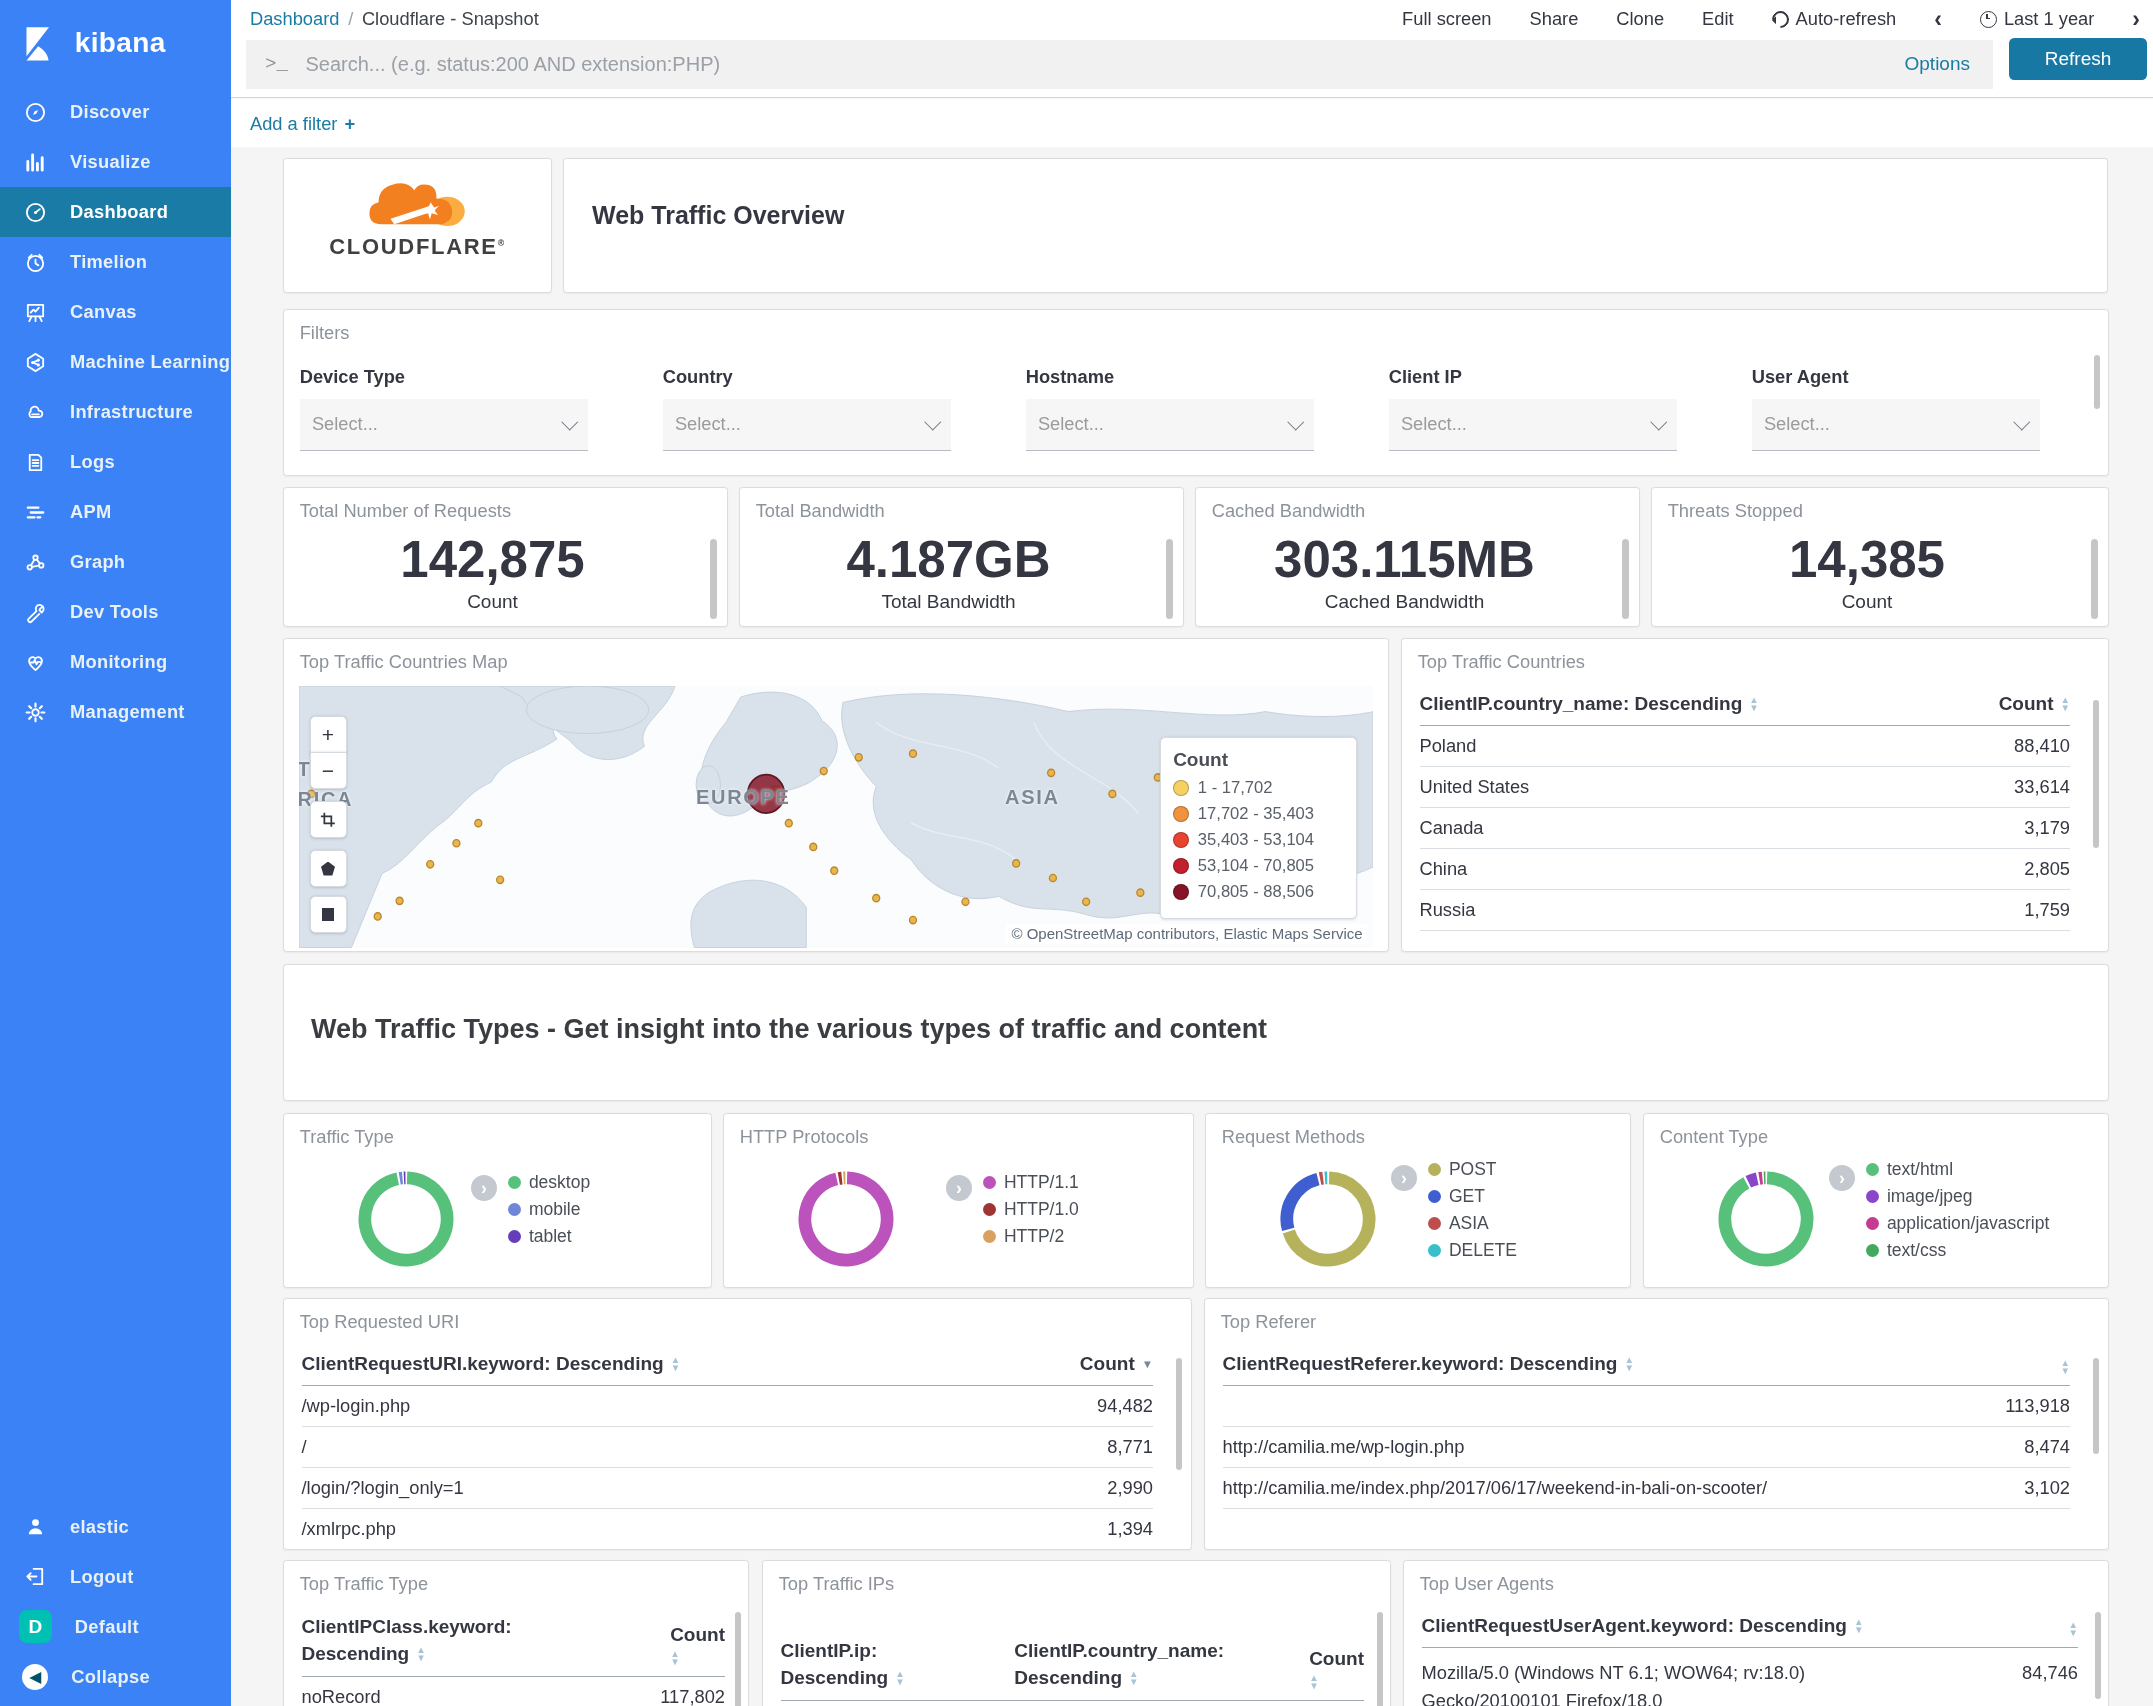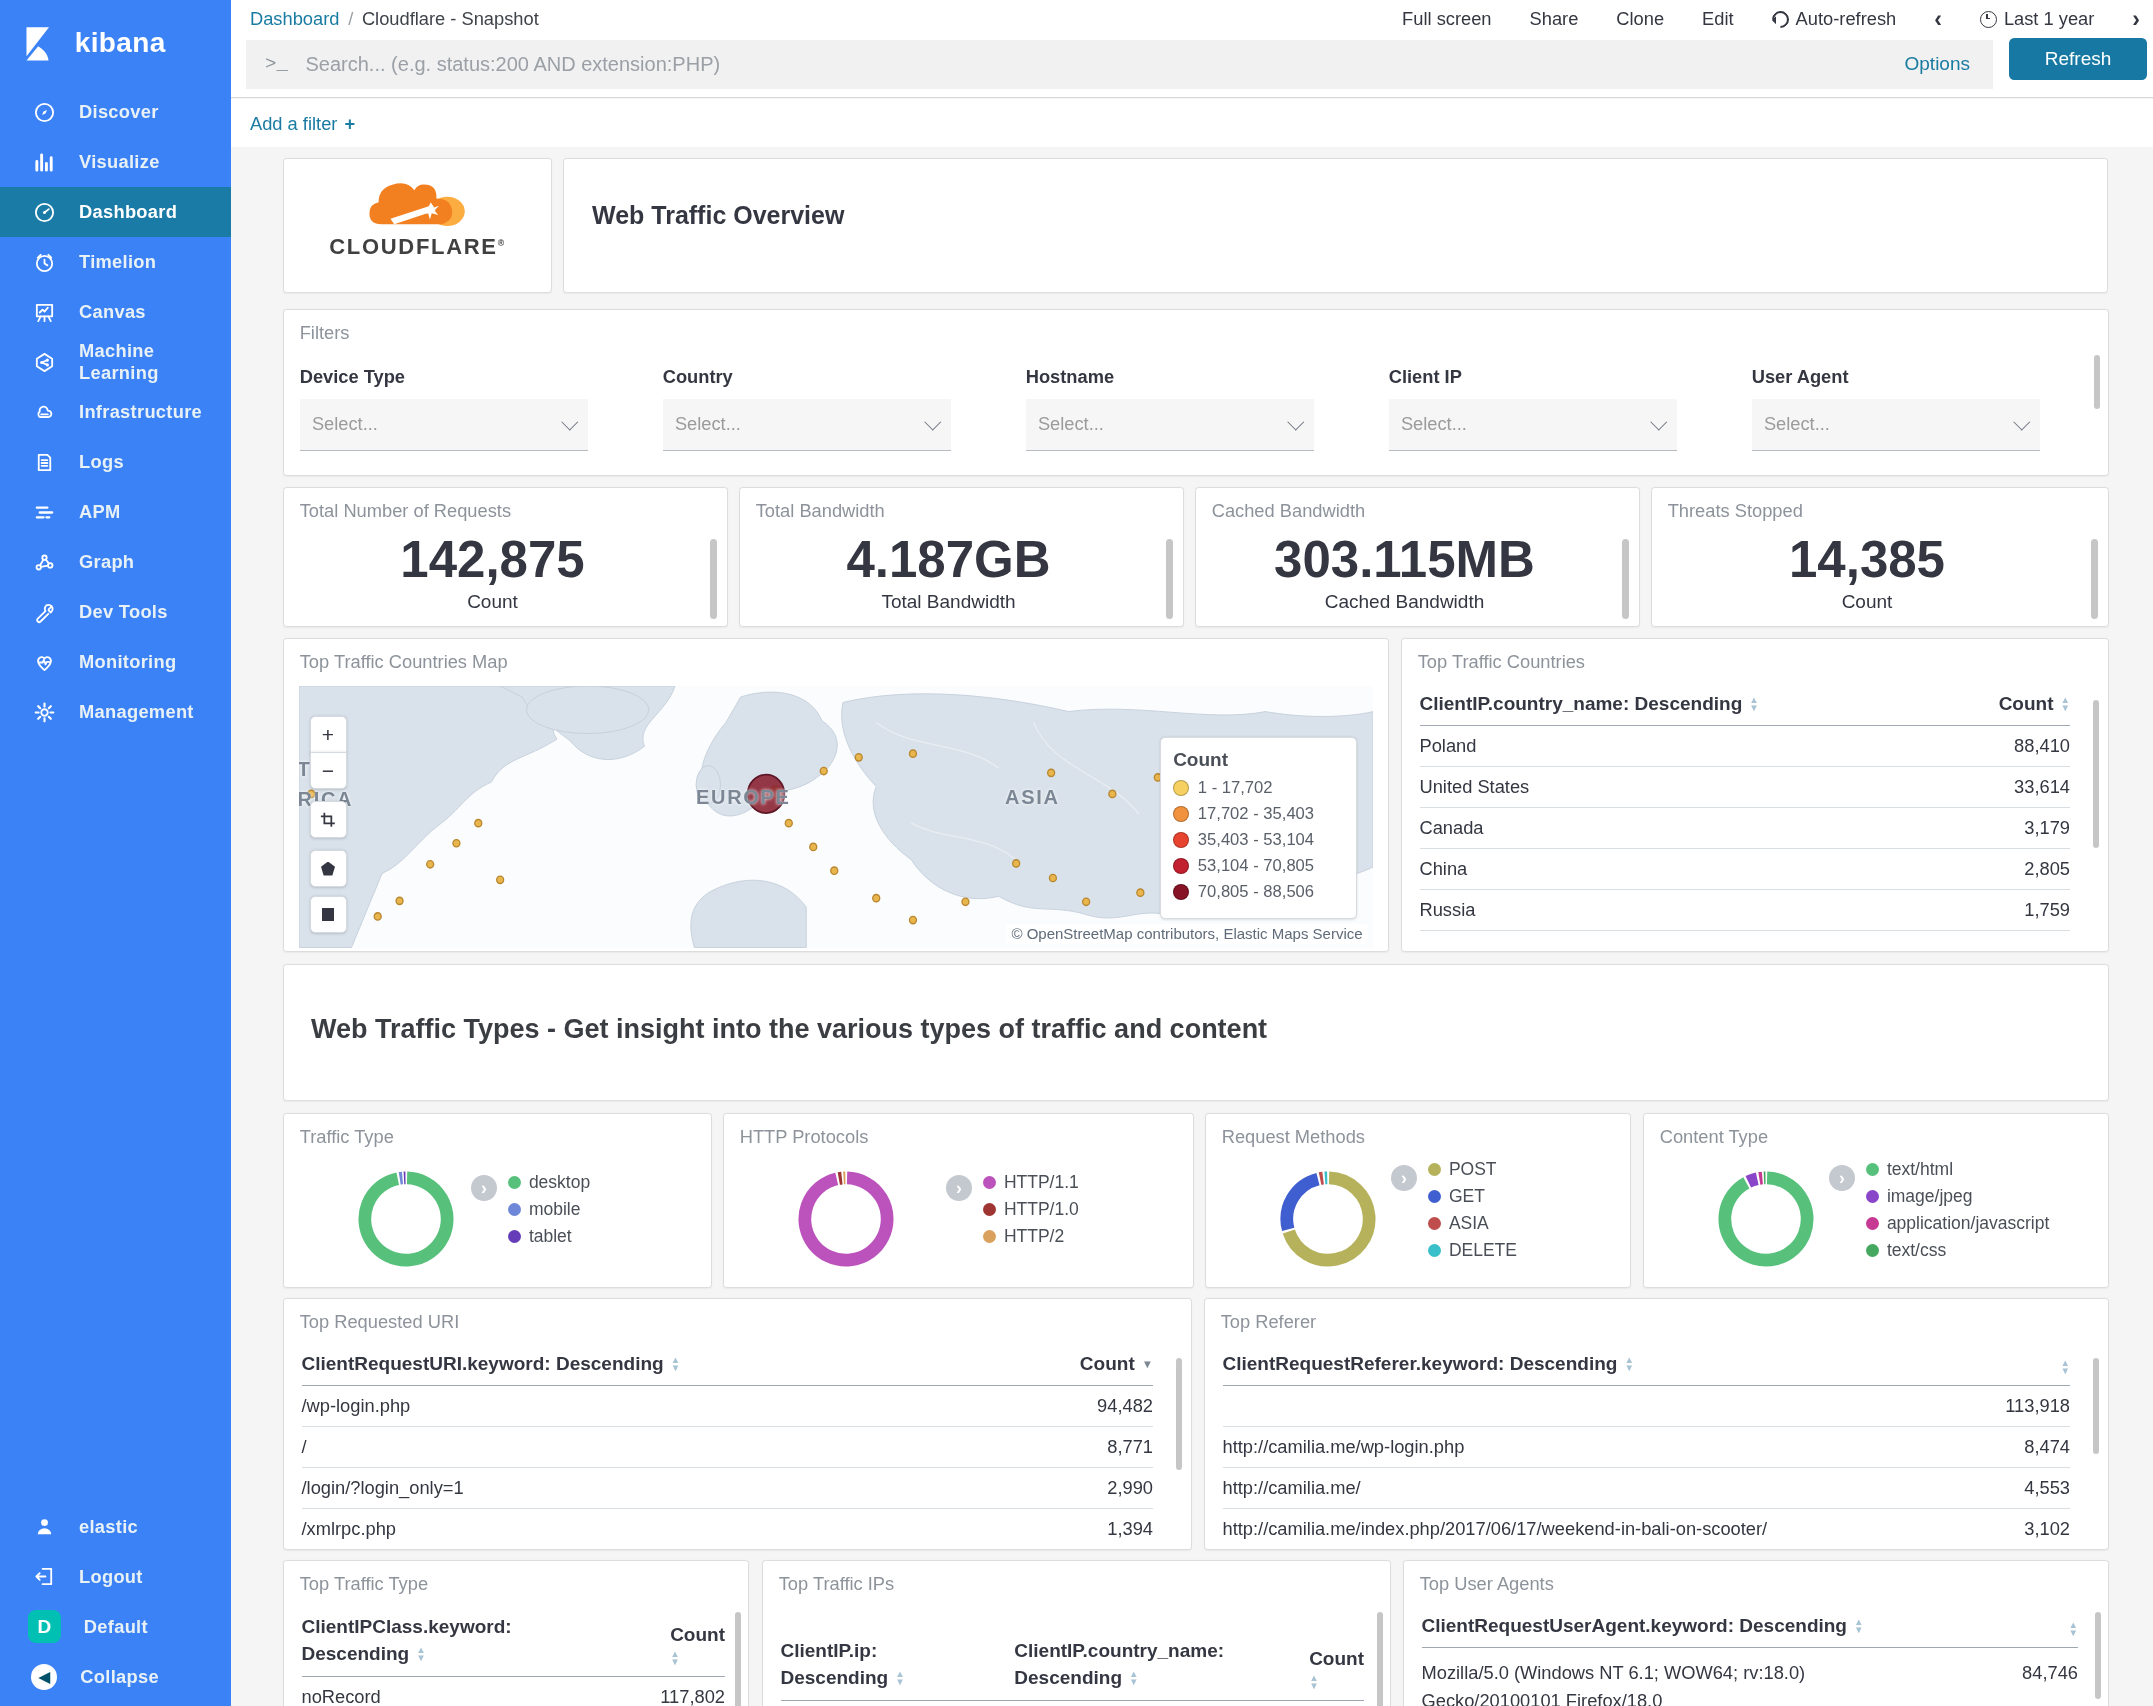--- a/index.html
+++ b/index.html
@@ -4,21 +4,21 @@
 <style>
   html,body{margin:0;padding:0;background:#e8e8e8;}
   #app{position:relative;width:2154px;height:1707px;overflow:hidden;background:#f5f5f5;
        font-family:"Liberation Sans","DejaVu Sans",sans-serif;color:#3f444b;}
 
   
   #sidebar{position:absolute;left:0;top:0;width:231px;height:1707px;background:#3b82f6;z-index:5;}
   .brand{display:flex;align-items:center;gap:15.7px;padding:23px 0 21px 19px;}
   .brand-name{color:#fff;font-size:28px;font-weight:700;letter-spacing:0.4px;}
   .nav{position:absolute;top:87px;left:0;right:0;}
-  .nav-item{display:flex;align-items:center;gap:23px;height:50px;padding-left:33px;cursor:pointer;}
+  .nav-item{display:flex;align-items:center;gap:23px;height:50px;padding-left:24px;cursor:pointer;}
   .nav-item .lbl{color:#e8f1f5;font-size:18.3px;font-weight:600;letter-spacing:0.3px;}
   .nav-item.active{background:#1a7ca6;}
   .nav-item.active .lbl{color:#fff;}
   .nav-icon{width:23px;height:23px;flex:0 0 23px;}
   .nav-icon svg{width:23px;height:23px;stroke:#fff;fill:none;stroke-width:1.9;stroke-linecap:round;stroke-linejoin:round;}
   .sb-footer{position:absolute;bottom:0;left:0;right:0;padding-bottom:5.2px;}
   .badge-d{width:33px;height:33px;border-radius:7.9px;background:#00c0b4;color:#fff;font-size:19px;font-weight:700;
            display:flex;align-items:center;justify-content:center;margin-left:-5.2px;}
   .collapse-circ{width:26px;height:26px;border-radius:50%;background:#fff;display:flex;align-items:center;justify-content:center;
            color:#015268;font-size:15.7px;font-weight:700;margin-left:-1.7px;}
@@ -730,24 +730,20 @@
           <div class="t-row">
             <span></span>
             <span class="num">113,918</span>
           </div>
 
           <div class="t-row">
             <span>http://camilia.me/wp-login.php</span>
             <span class="num">8,474</span>
           </div>
 
-          <div class="t-row">
-            <span>http://camilia.me/</span>
-            <span class="num">4,553</span>
-          </div>
 
           <div class="t-row">
             <span>http://camilia.me/index.php/2017/06/17/weekend-in-bali-on-scooter/</span>
             <span class="num">3,102</span>
           </div>
         </div>
     </div>
     <div class="sbar" style="right:8.7px;top:59px;height:96px;"></div>
   </div>
 

